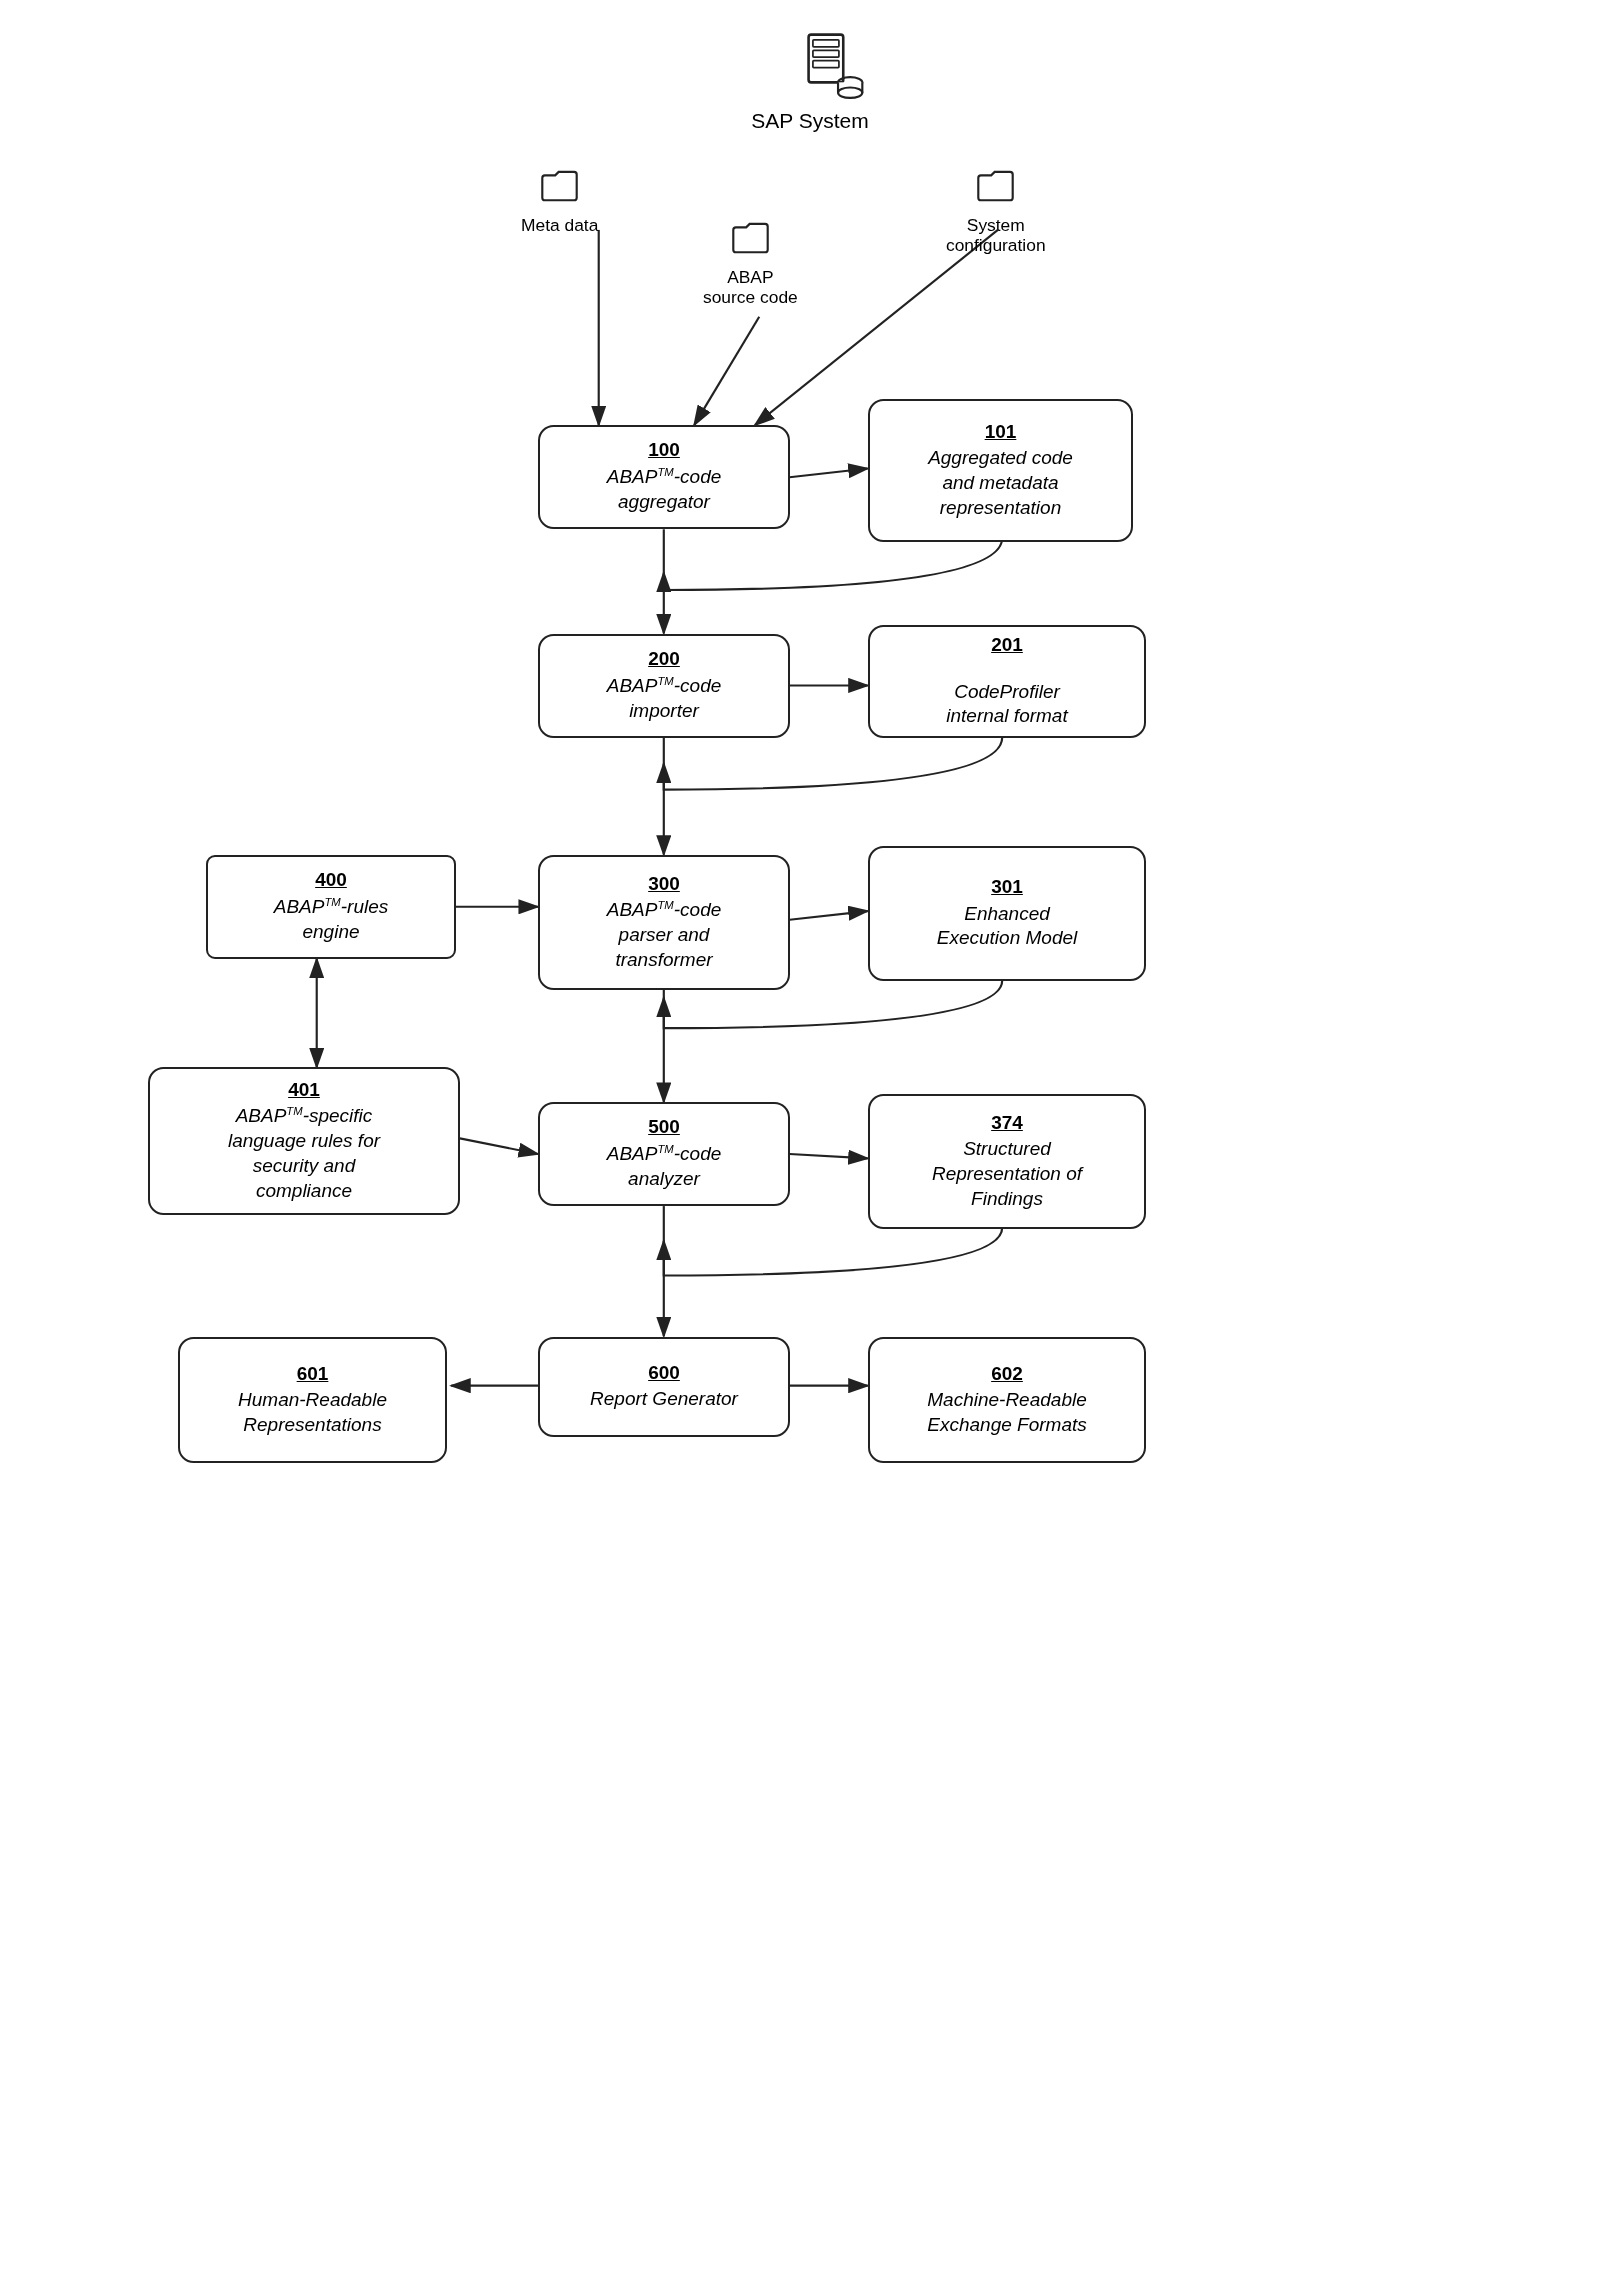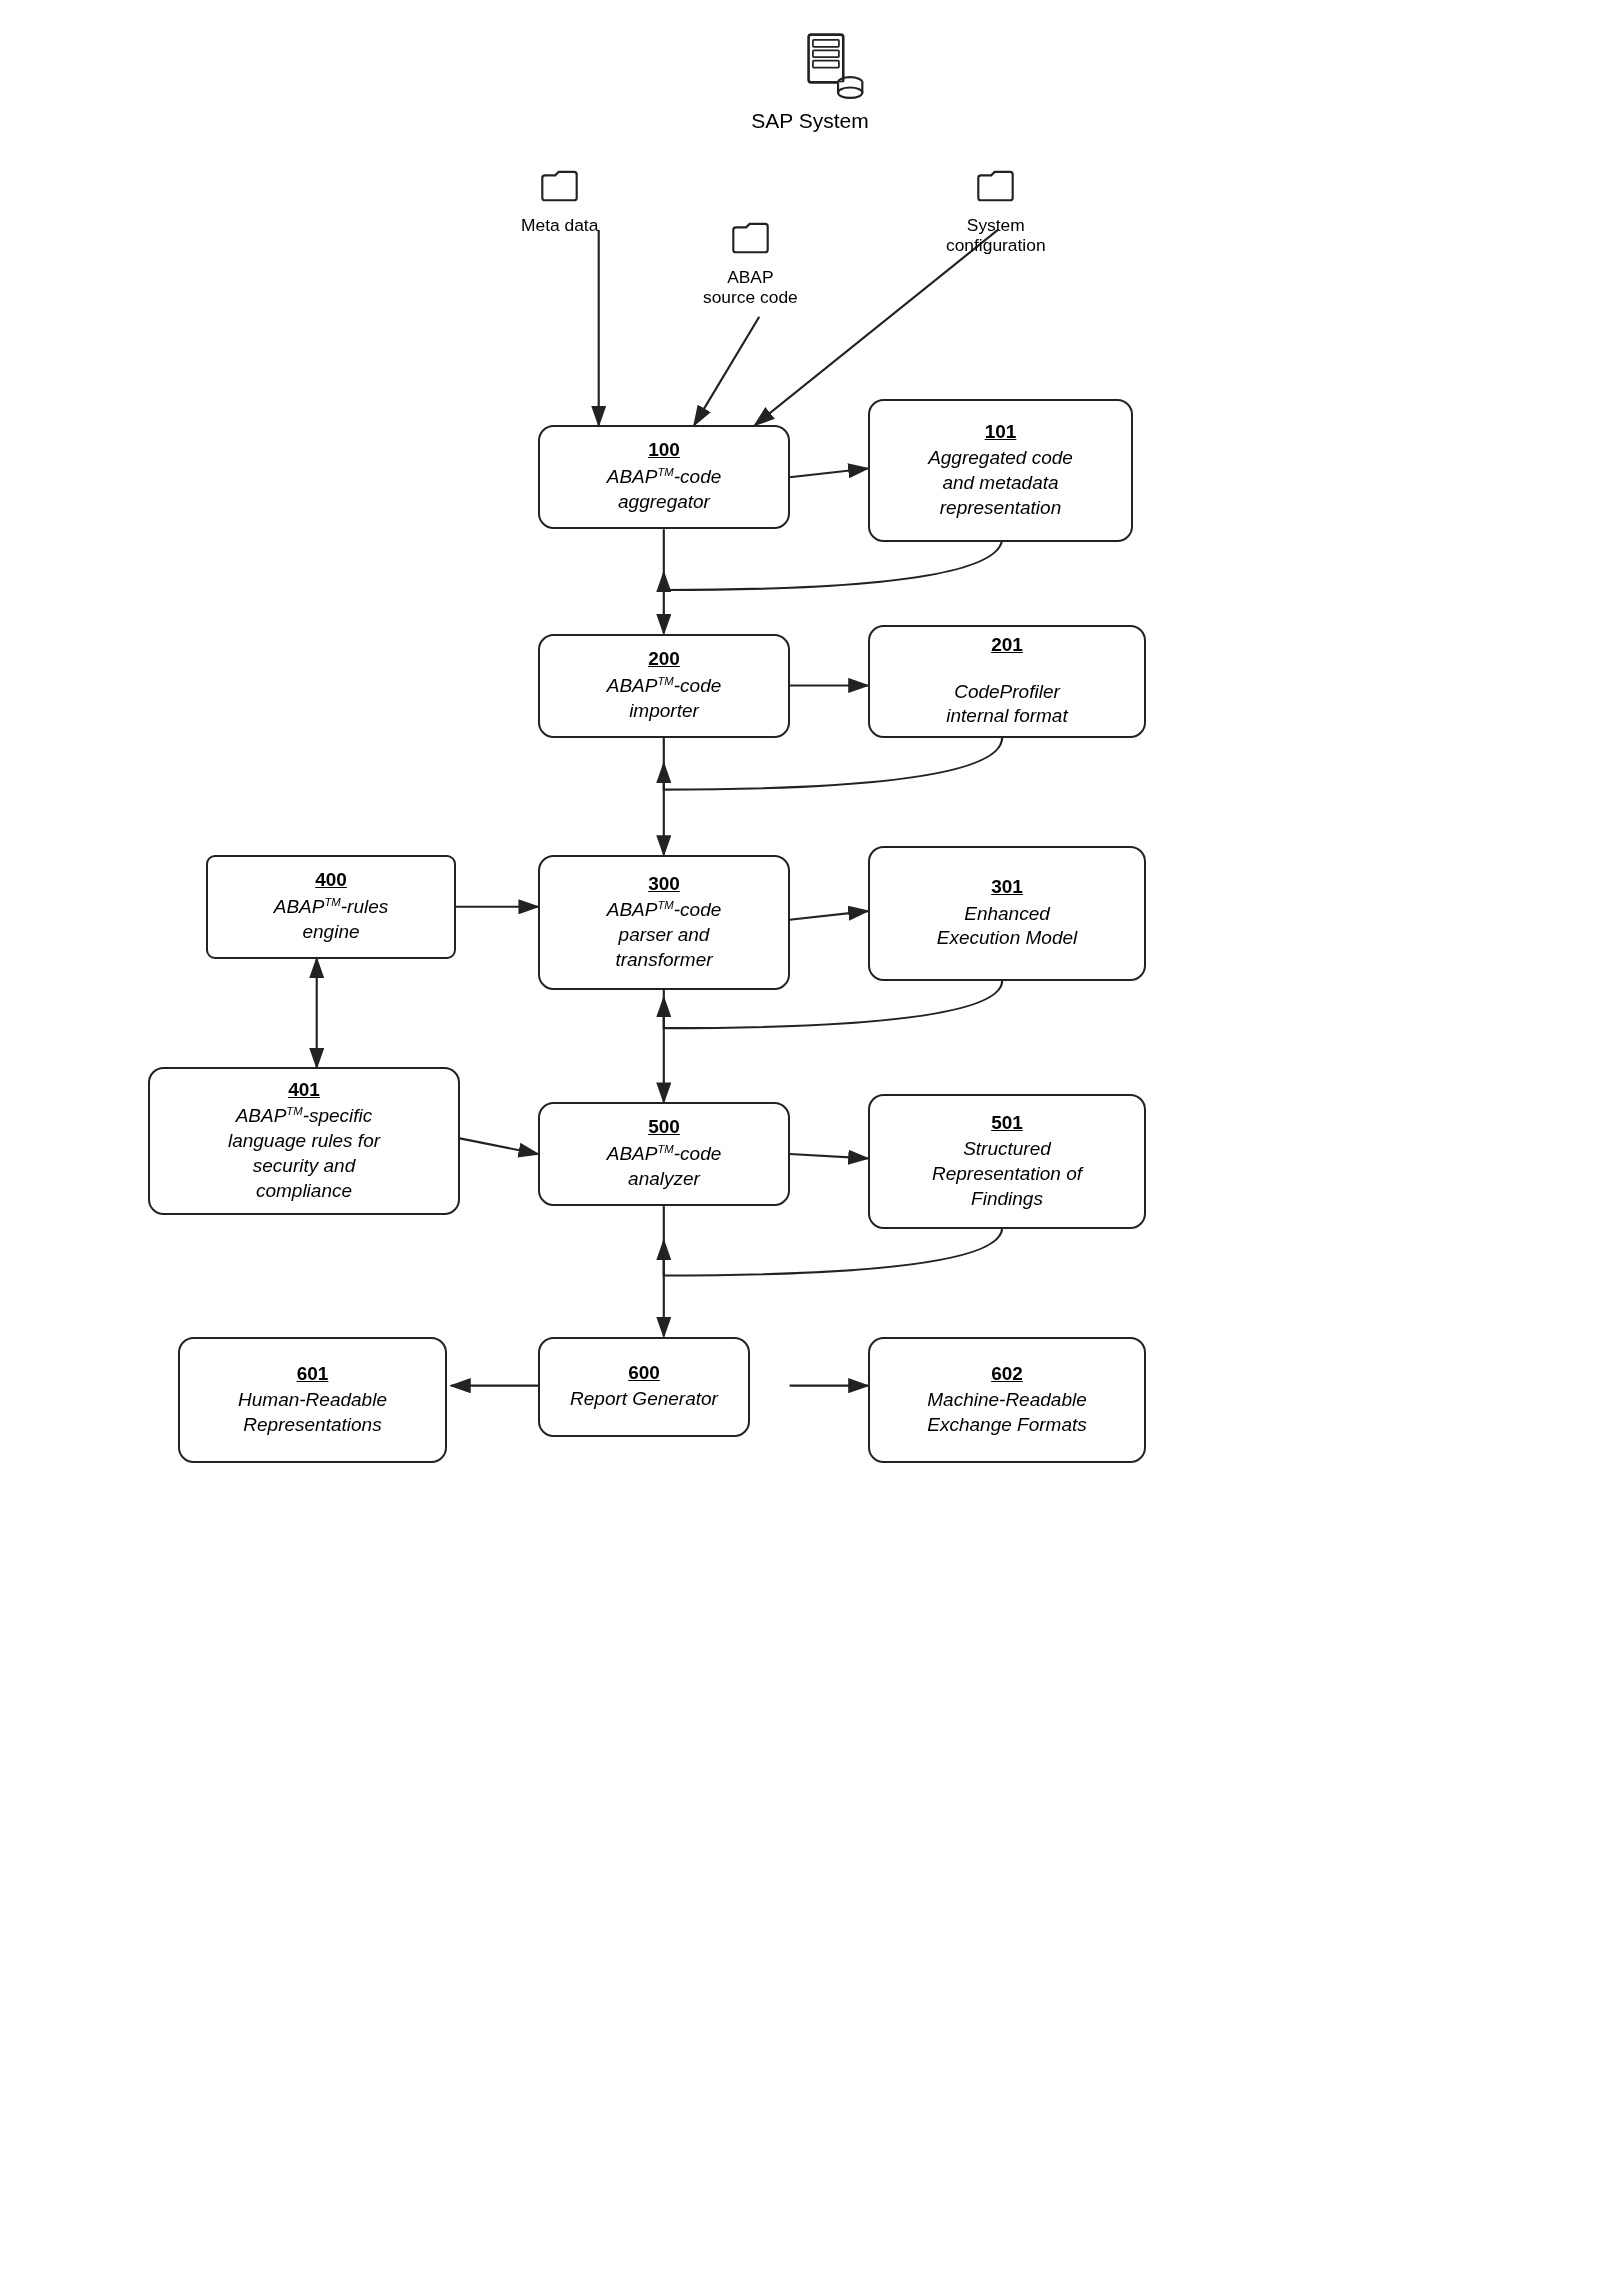--- a/index.html
+++ b/index.html
@@ -248,30 +248,30 @@
     <span class="box-number">401</span>
     <span class="box-label">ABAP<sup>TM</sup>‑specific<br>language rules for<br>security and<br>compliance</span>
   </div>
 
   <div class="box" style="top:1102px; left:538px; width:252px; height:104px;">
     <span class="box-number">500</span>
     <span class="box-label">ABAP<sup>TM</sup>‑code<br>analyzer</span>
   </div>
 
   <div class="box" style="top:1094px; left:868px; width:278px; height:135px;">
-    <span class="box-number">501</span>
+    <span class="box-number">374</span>
     <span class="box-label">Structured<br>Representation of<br>Findings</span>
   </div>
 
   <div class="box" style="top:1337px; left:178px; width:269px; height:126px;">
     <span class="box-number">601</span>
     <span class="box-label">Human-Readable<br>Representations</span>
   </div>
 
-  <div class="box" style="top:1337px; left:538px; width:212px; height:100px;">
+  <div class="box" style="top:1337px; left:538px; width:252px; height:100px;">
     <span class="box-number">600</span>
     <span class="box-label">Report Generator</span>
   </div>
 
   <div class="box" style="top:1337px; left:868px; width:278px; height:126px;">
     <span class="box-number">602</span>
     <span class="box-label">Machine-Readable<br>Exchange Formats</span>
   </div>
 
 </div>

